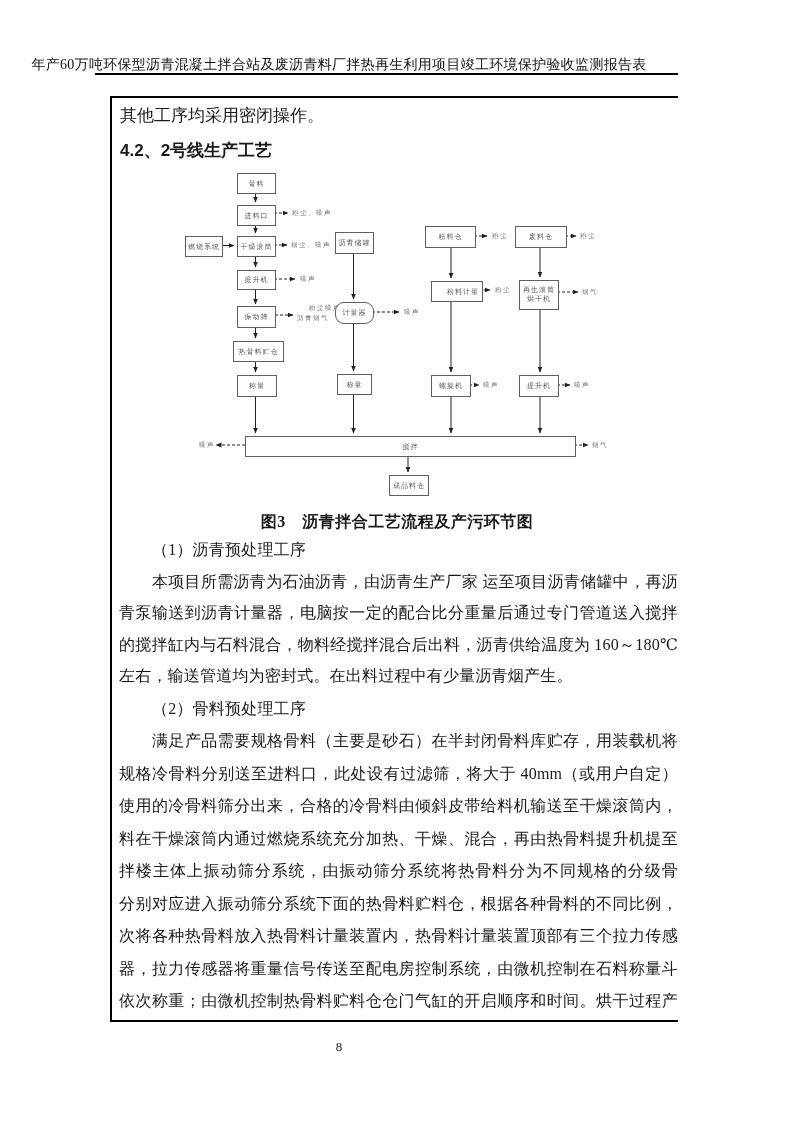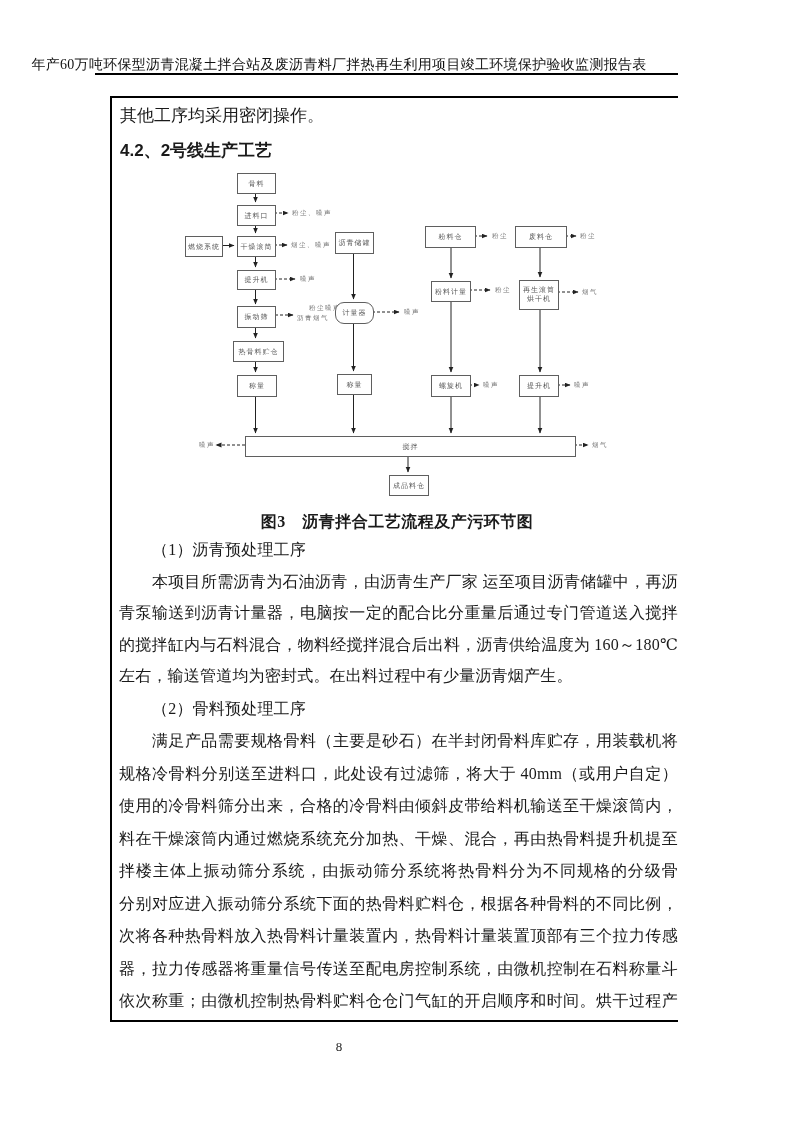--- a/index.html
+++ b/index.html
@@ -111,21 +111,21 @@
       <div class="fbox" style="left:121px;top:243px;width:49px;height:19px;">热骨料贮仓</div>
       <div class="fbox" style="left:125px;top:277px;width:38px;height:20px;">称量</div>
 
       <div class="fbox" style="left:223px;top:134px;width:37px;height:20px;">沥青储罐</div>
       <div class="fbox" style="left:223px;top:204px;width:37px;height:20px;border-radius:9px;">计量器</div>
       <div class="flbl" style="left:292px;top:210px;">噪声</div>
       <div class="fbox" style="left:225px;top:276px;width:33px;height:19px;">称量</div>
 
       <div class="fbox" style="left:313px;top:128px;width:49px;height:20px;">粉料仓</div>
       <div class="flbl" style="left:380px;top:134px;">粉尘</div>
-      <div class="fbox" style="left:319px;top:183px;width:38px;height:19px;">粉料计量</div>
+      <div class="fbox" style="left:319px;top:183px;width:38px;height:19px;padding-left:12px;">粉料计量</div>
       <div class="flbl" style="left:383px;top:188px;">粉尘</div>
       <div class="fbox" style="left:319px;top:277px;width:38px;height:20px;">螺旋机</div>
       <div class="flbl" style="left:371px;top:283px;">噪声</div>
 
       <div class="fbox" style="left:403px;top:128px;width:50px;height:20px;">废料仓</div>
       <div class="flbl" style="left:468px;top:134px;">粉尘</div>
       <div class="fbox" style="left:407px;top:182px;width:38px;height:28px;line-height:9px;flex-direction:column;">
         <span>再生滚筒</span>
         <span>烘干机</span>
       </div>

